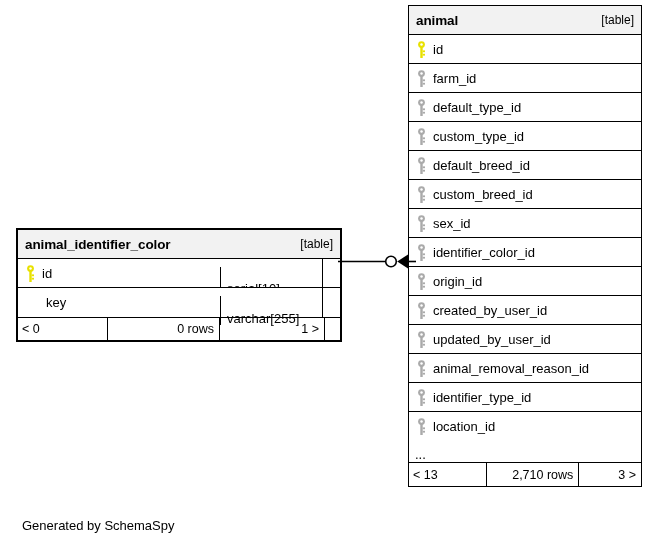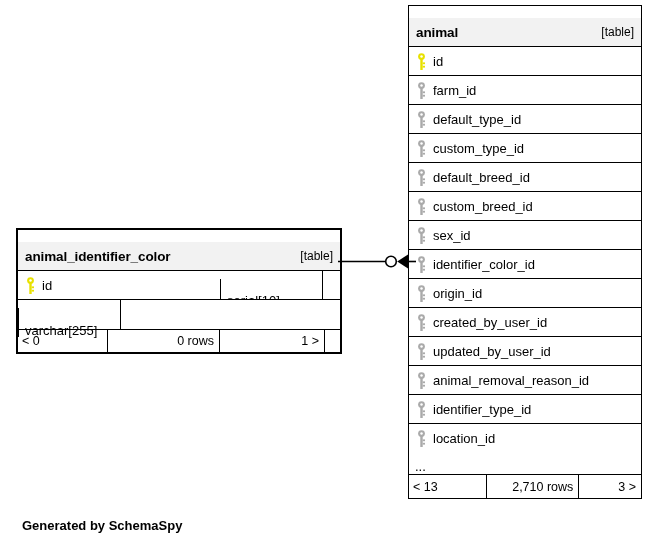--- a/index.html
+++ b/index.html
@@ -40,21 +40,20 @@
   .ent-head {
     box-sizing: border-box;
     background: #f2f2f2;
     border-bottom: 1px solid #000000;
     display: flex;
     align-items: center;
     justify-content: space-between;
     padding: 0 7px;
     height: 29px;
     flex: none;
-    margin-top: 12px;
   }
   .ent-title {
     font-size: 13.5px;
     font-weight: bold;
     color: #000000;
     letter-spacing: -0.1px;
     white-space: nowrap;
   }
   .ent-tag {
     font-size: 12px;
@@ -210,21 +209,20 @@
   }
 
   
   #caption {
     position: absolute;
     left: 22px;
     top: 518px;
     font-size: 13px;
     color: #000000;
     white-space: nowrap;
-    font-weight: bold;
   }
 </style>
 </head>
 <body>
 
 <div id="canvas">
 
   <div class="entity" id="ent-left" style="left:16px; top:228px; width:326px;">
     <div class="ent-head">
       <span class="ent-title">animal_identifier_color</span>
@@ -243,20 +241,23 @@
           </svg>
           <span class="col-label">id</span>
         </div>
         <div class="cell-type" style="width:102px;">
           <span class="type-label">serial[10]</span>
         </div>
         <div class="cell-stub"></div>
       </div>
 
       <div class="ent-row">
+        <div class="cell-name">
+          <span class="col-label indent">key</span>
+        </div>
         <div class="cell-type" style="width:102px;">
           <span class="type-label">varchar[255]</span>
         </div>
         <div class="cell-stub"></div>
       </div>
 
     </div>
     <div class="ent-foot">
       <div class="foot-cell foot-prev l">
         <span>&lt; 0</span>

